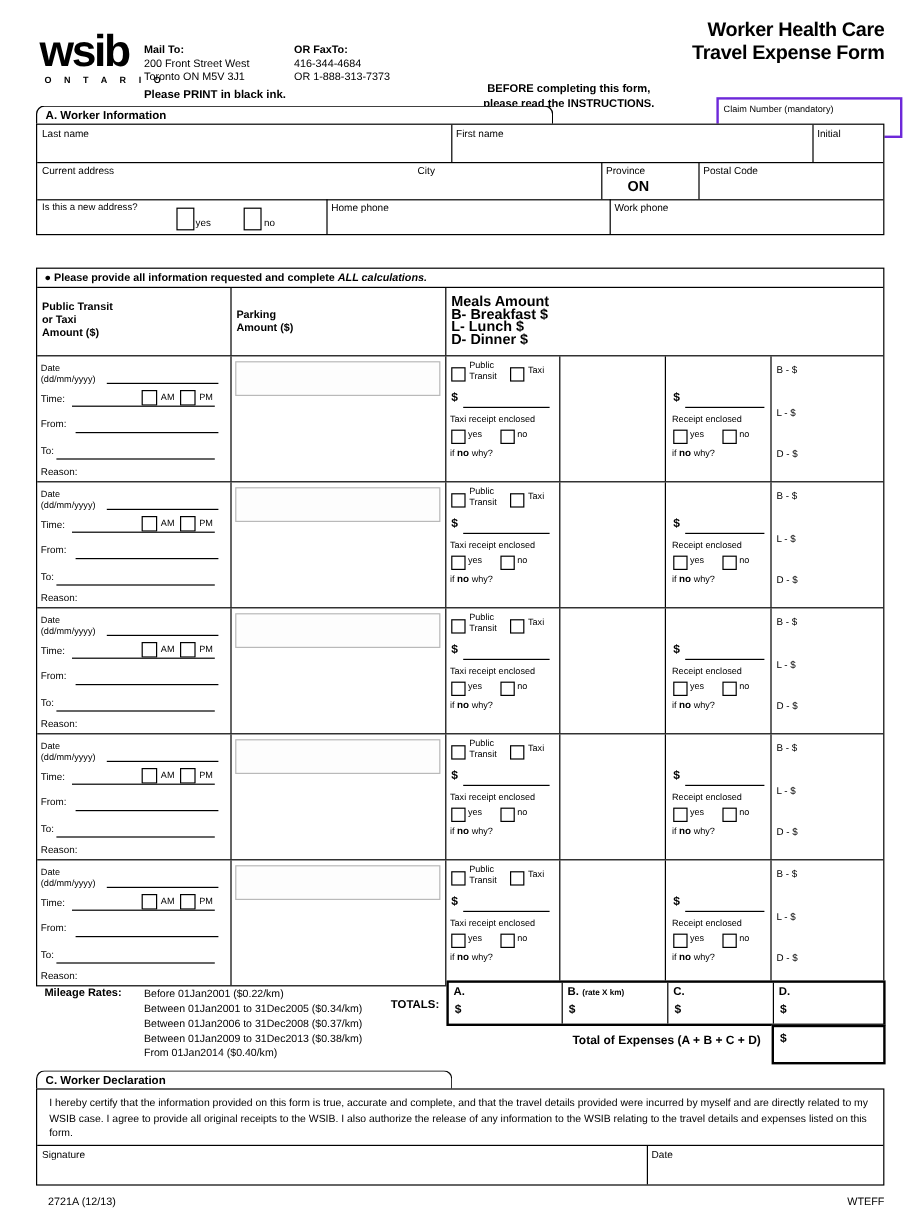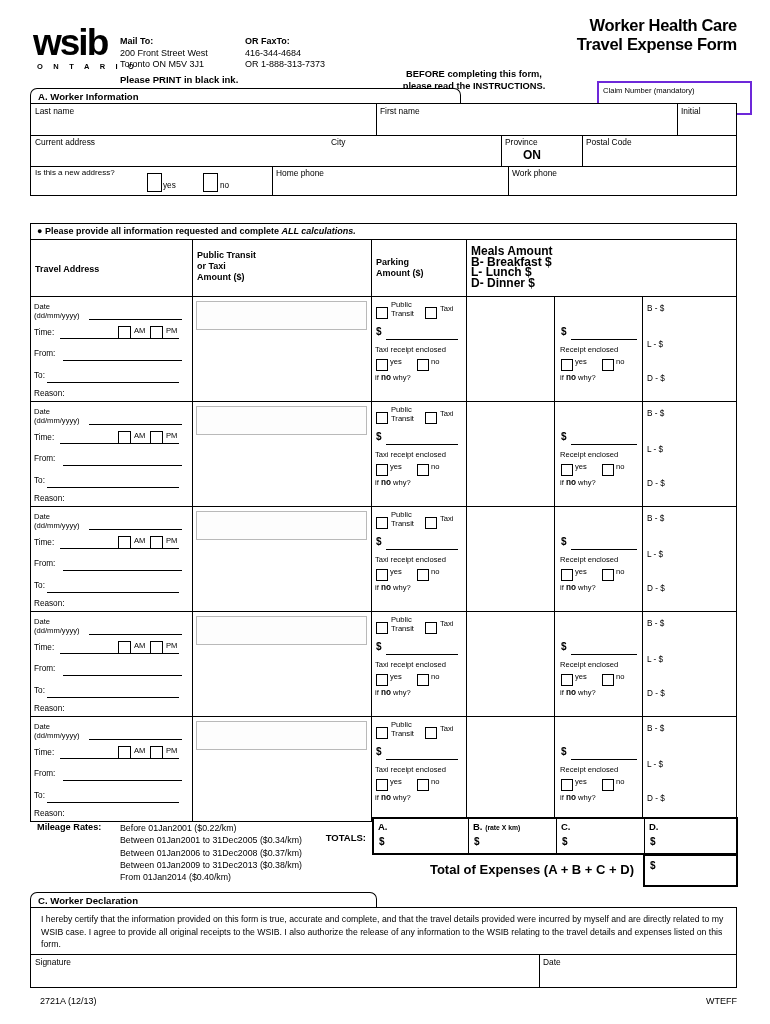--- a/index.html
+++ b/index.html
@@ -110,21 +110,21 @@
       <span class="vline" style="left:646px;"></span>
       <span class="cell-lab" style="left:650px;">Initial</span>
       <span class="ab" style="left:0;top:0;width:345px;height:31px;"></span>
       <span class="ab" style="left:345px;top:0;width:301px;height:31px;"></span>
       <span class="ab" style="left:646px;top:0;width:58px;height:31px;"></span>
     </div>
     <span class="hline" style="top:31px;"></span>
 
     <div class="ab" style="left:0;top:31px;width:704px;height:31px;">
       <span class="cell-lab">Current address</span>
-      <span class="cell-lab" style="left:300px;">City</span>
+      <span class="cell-lab" style="left:317px;">City</span>
       <span class="vline" style="left:470px;"></span>
       <span class="cell-lab" style="left:474px;">Province</span>
       <span class="ab b" style="left:492px;top:13px;font-size:12px;">ON</span>
       <span class="vline" style="left:551px;"></span>
       <span class="cell-lab" style="left:555px;">Postal Code</span>
       <span class="ab" style="left:0;top:0;width:470px;height:31px;"></span>
       <span class="ab" style="left:551px;top:0;width:153px;height:31px;"></span>
     </div>
     <span class="hline" style="top:62px;"></span>
 
@@ -145,23 +145,20 @@
 
 
   <div class="ab tbl">
 
     <div class="bullet-row">
       <span>●</span>
       <span>Please provide all information requested and complete </span><span style="font-style:italic;">ALL calculations.</span>
     </div>
 
     <div class="trow hrow">
-      <div class="td hcell">
-        <span class="ab" style="left:4px;top:24px;">Travel Address</span>
-      </div>
       <div class="td hcell">
         <span class="ab pre" style="left:4px;top:10px;">Public Transit
 or Taxi
 Amount ($)</span>
       </div>
       <div class="td hcell">
         <span class="ab pre" style="left:4px;top:17px;">Parking
 Amount ($)</span>
       </div>
       <div class="td hcell" style="font-size:12px;line-height:10.6px;">
@@ -491,21 +488,21 @@
     <div class="tot-cell">
       <span class="tot-lab">C.</span>
       <span class="tot-dollar">$</span>
     </div>
     <div class="tot-cell">
       <span class="tot-lab">D.</span>
       <span class="tot-dollar">$</span>
     </div>
   </div>
 
-  <div class="ab b r" style="left:396px;top:862px;width:238px;font-size:13px;">Total of Expenses (A + B + C + D)</div>
+  <div class="ab b r" style="left:396px;top:862px;width:238px;font-size:10px;">Total of Expenses (A + B + C + D)</div>
   <div class="ab texp-box">
     <span class="ab dollar" style="left:5px;top:4px;">$</span>
   </div>
 
   <div class="ab tab" style="left:30px;top:892px;width:338px;">
     <span>C.  Worker Declaration</span>
   </div>
   <div class="ab secbox" style="left:30px;top:907px;width:707px;height:81px;">
     <div class="decl">I hereby certify that the information provided on this form is true, accurate and complete, and that the travel details provided were incurred by myself and are directly related to my WSIB case. I agree to provide all original receipts to the WSIB.  I also authorize the release of any information to the WSIB relating to the travel details and expenses listed on this form.</div>
     <div class="sig-row">

